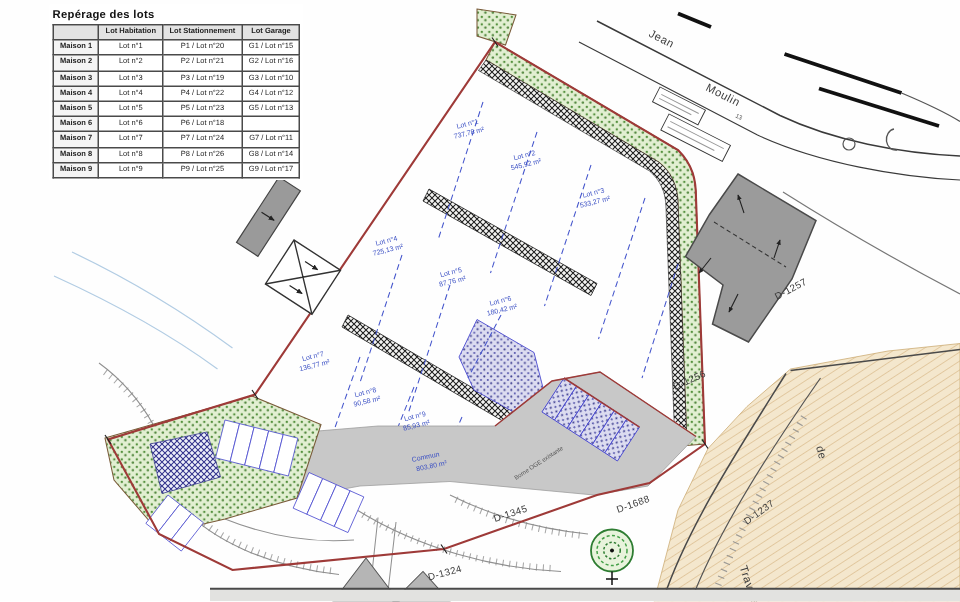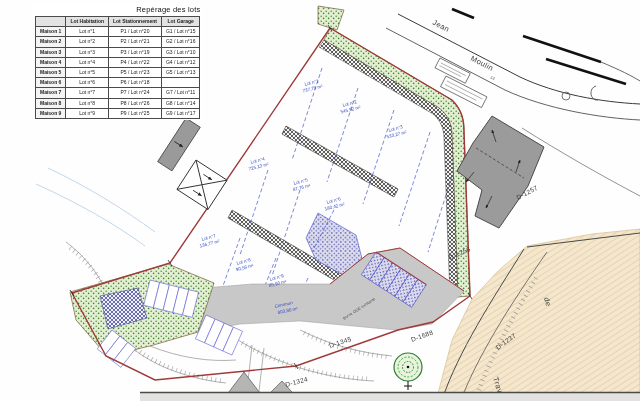--- a/index.html
+++ b/index.html
@@ -1,20 +1,20 @@
 <!DOCTYPE html>
 <html><head>
 <meta charset="utf-8">
 <style>
   html,body{margin:0;padding:0;background:#ffffff;}
   .stage{position:relative;width:640px;height:401px;background:#fefefe;overflow:hidden;
          font-family:"Liberation Sans", sans-serif;}
   .plan-svg{position:absolute;left:0;top:0;z-index:1;}
   .lot-table-wrap{position:absolute;left:33px;top:3px;z-index:2;background:#ffffff;padding:1px 2px;}
-  .lot-table-title{font-size:7.5px;font-weight:normal;text-align:right;color:#111;margin:1px 0 2px 0;letter-spacing:.2px;}
+  .lot-table-title{font-size:7.5px;font-weight:bold;text-align:left;color:#111;margin:1px 0 2px 0;letter-spacing:.2px;}
   table.lot-table{border-collapse:collapse;font-size:5px;color:#222;}
   table.lot-table th, table.lot-table td{border:0.5px solid #4a4a4a;padding:1px 4px;height:7.2px;
          white-space:nowrap;text-align:center;line-height:1;}
   table.lot-table thead th{background:#e3e3e3;font-weight:bold;}
   table.lot-table td.rowhead{font-weight:bold;background:#f4f4f4;}
   svg text{font-family:"Liberation Sans", sans-serif;}
   .lotlbl{fill:#3a4fc4;font-size:4.6px;text-anchor:middle;}
   .parcel{fill:#3c3c3c;font-size:6.5px;letter-spacing:.3px;}
   .street{fill:#3c3c3c;font-size:7.5px;letter-spacing:.4px;}
   .tiny{fill:#555;font-size:4px;}

